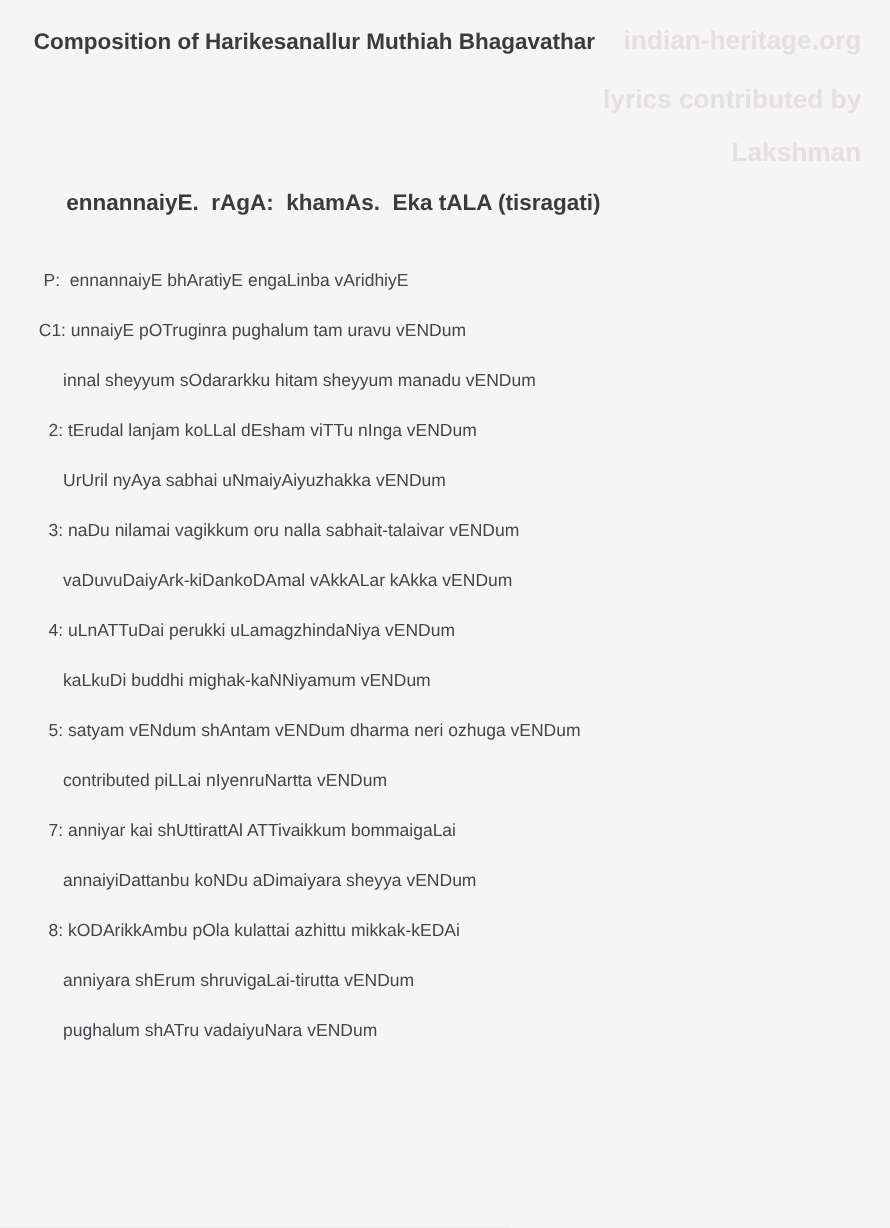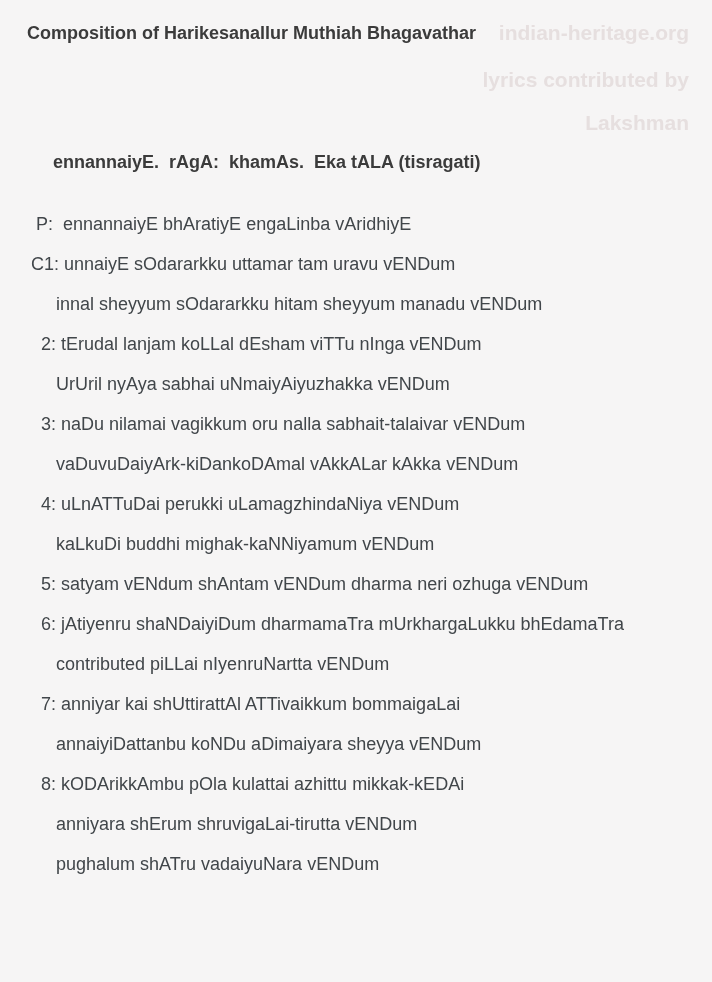--- a/index.html
+++ b/index.html
@@ -50,21 +50,21 @@
     white-space: pre;
     margin-left: 16px;
   }
   .lyrics {
     position: absolute;
     left: 31px;
     top: 204px;
     right: 10px;
   }
   .lyric-line {
-    font-size: 18px;
+    font-size: 14px;
     line-height: 40px;
     height: 40px;
     color: var(--body-text, #41464a);
     white-space: pre;
   }
 </style>
 </head>
 <body>
 
 <div class="page">
@@ -72,30 +72,29 @@
   <div class="doc-header">Composition of Harikesanallur Muthiah Bhagavathar</div>
 
   <div class="wm wm1">indian-heritage.org</div>
   <div class="wm wm2">lyrics contributed by</div>
   <div class="wm wm3">Lakshman</div>
 
   <div class="song-title">ennannaiyE.  rAgA:  khamAs.  Eka tALA (tisragati)</div>
 
   <div class="lyrics">
     <div class="lyric-line"> P:  ennannaiyE bhAratiyE engaLinba vAridhiyE</div>
-    <div class="lyric-line">C1: unnaiyE sOdararkku uttamar tam uravu vENDum</div>
+    <div class="lyric-line">C1: unnaiyE pOTruginra pughalum tam uravu vENDum</div>
     <div class="lyric-line">     innal sheyyum sOdararkku hitam sheyyum manadu vENDum</div>
     <div class="lyric-line">  2: tErudal lanjam koLLal dEsham viTTu nInga vENDum</div>
     <div class="lyric-line">     UrUril nyAya sabhai uNmaiyAiyuzhakka vENDum</div>
     <div class="lyric-line">  3: naDu nilamai vagikkum oru nalla sabhait-talaivar vENDum</div>
     <div class="lyric-line">     vaDuvuDaiyArk-kiDankoDAmal vAkkALar kAkka vENDum</div>
     <div class="lyric-line">  4: uLnATTuDai perukki uLamagzhindaNiya vENDum</div>
     <div class="lyric-line">     kaLkuDi buddhi mighak-kaNNiyamum vENDum</div>
     <div class="lyric-line">  5: satyam vENdum shAntam vENDum dharma neri ozhuga vENDum</div>
-    <div class="lyric-line">  6: jAtiyenru shaNDaiyiDum dharmamaTra mUrkhargaLukku bhEdamaTra</div>
     <div class="lyric-line">     contributed piLLai nIyenruNartta vENDum</div>
     <div class="lyric-line">  7: anniyar kai shUttirattAl ATTivaikkum bommaigaLai</div>
     <div class="lyric-line">     annaiyiDattanbu koNDu aDimaiyara sheyya vENDum</div>
     <div class="lyric-line">  8: kODArikkAmbu pOla kulattai azhittu mikkak-kEDAi</div>
     <div class="lyric-line">     anniyara shErum shruvigaLai-tirutta vENDum</div>
     <div class="lyric-line">     pughalum shATru vadaiyuNara vENDum</div>
   </div>
 
 </div>
 

